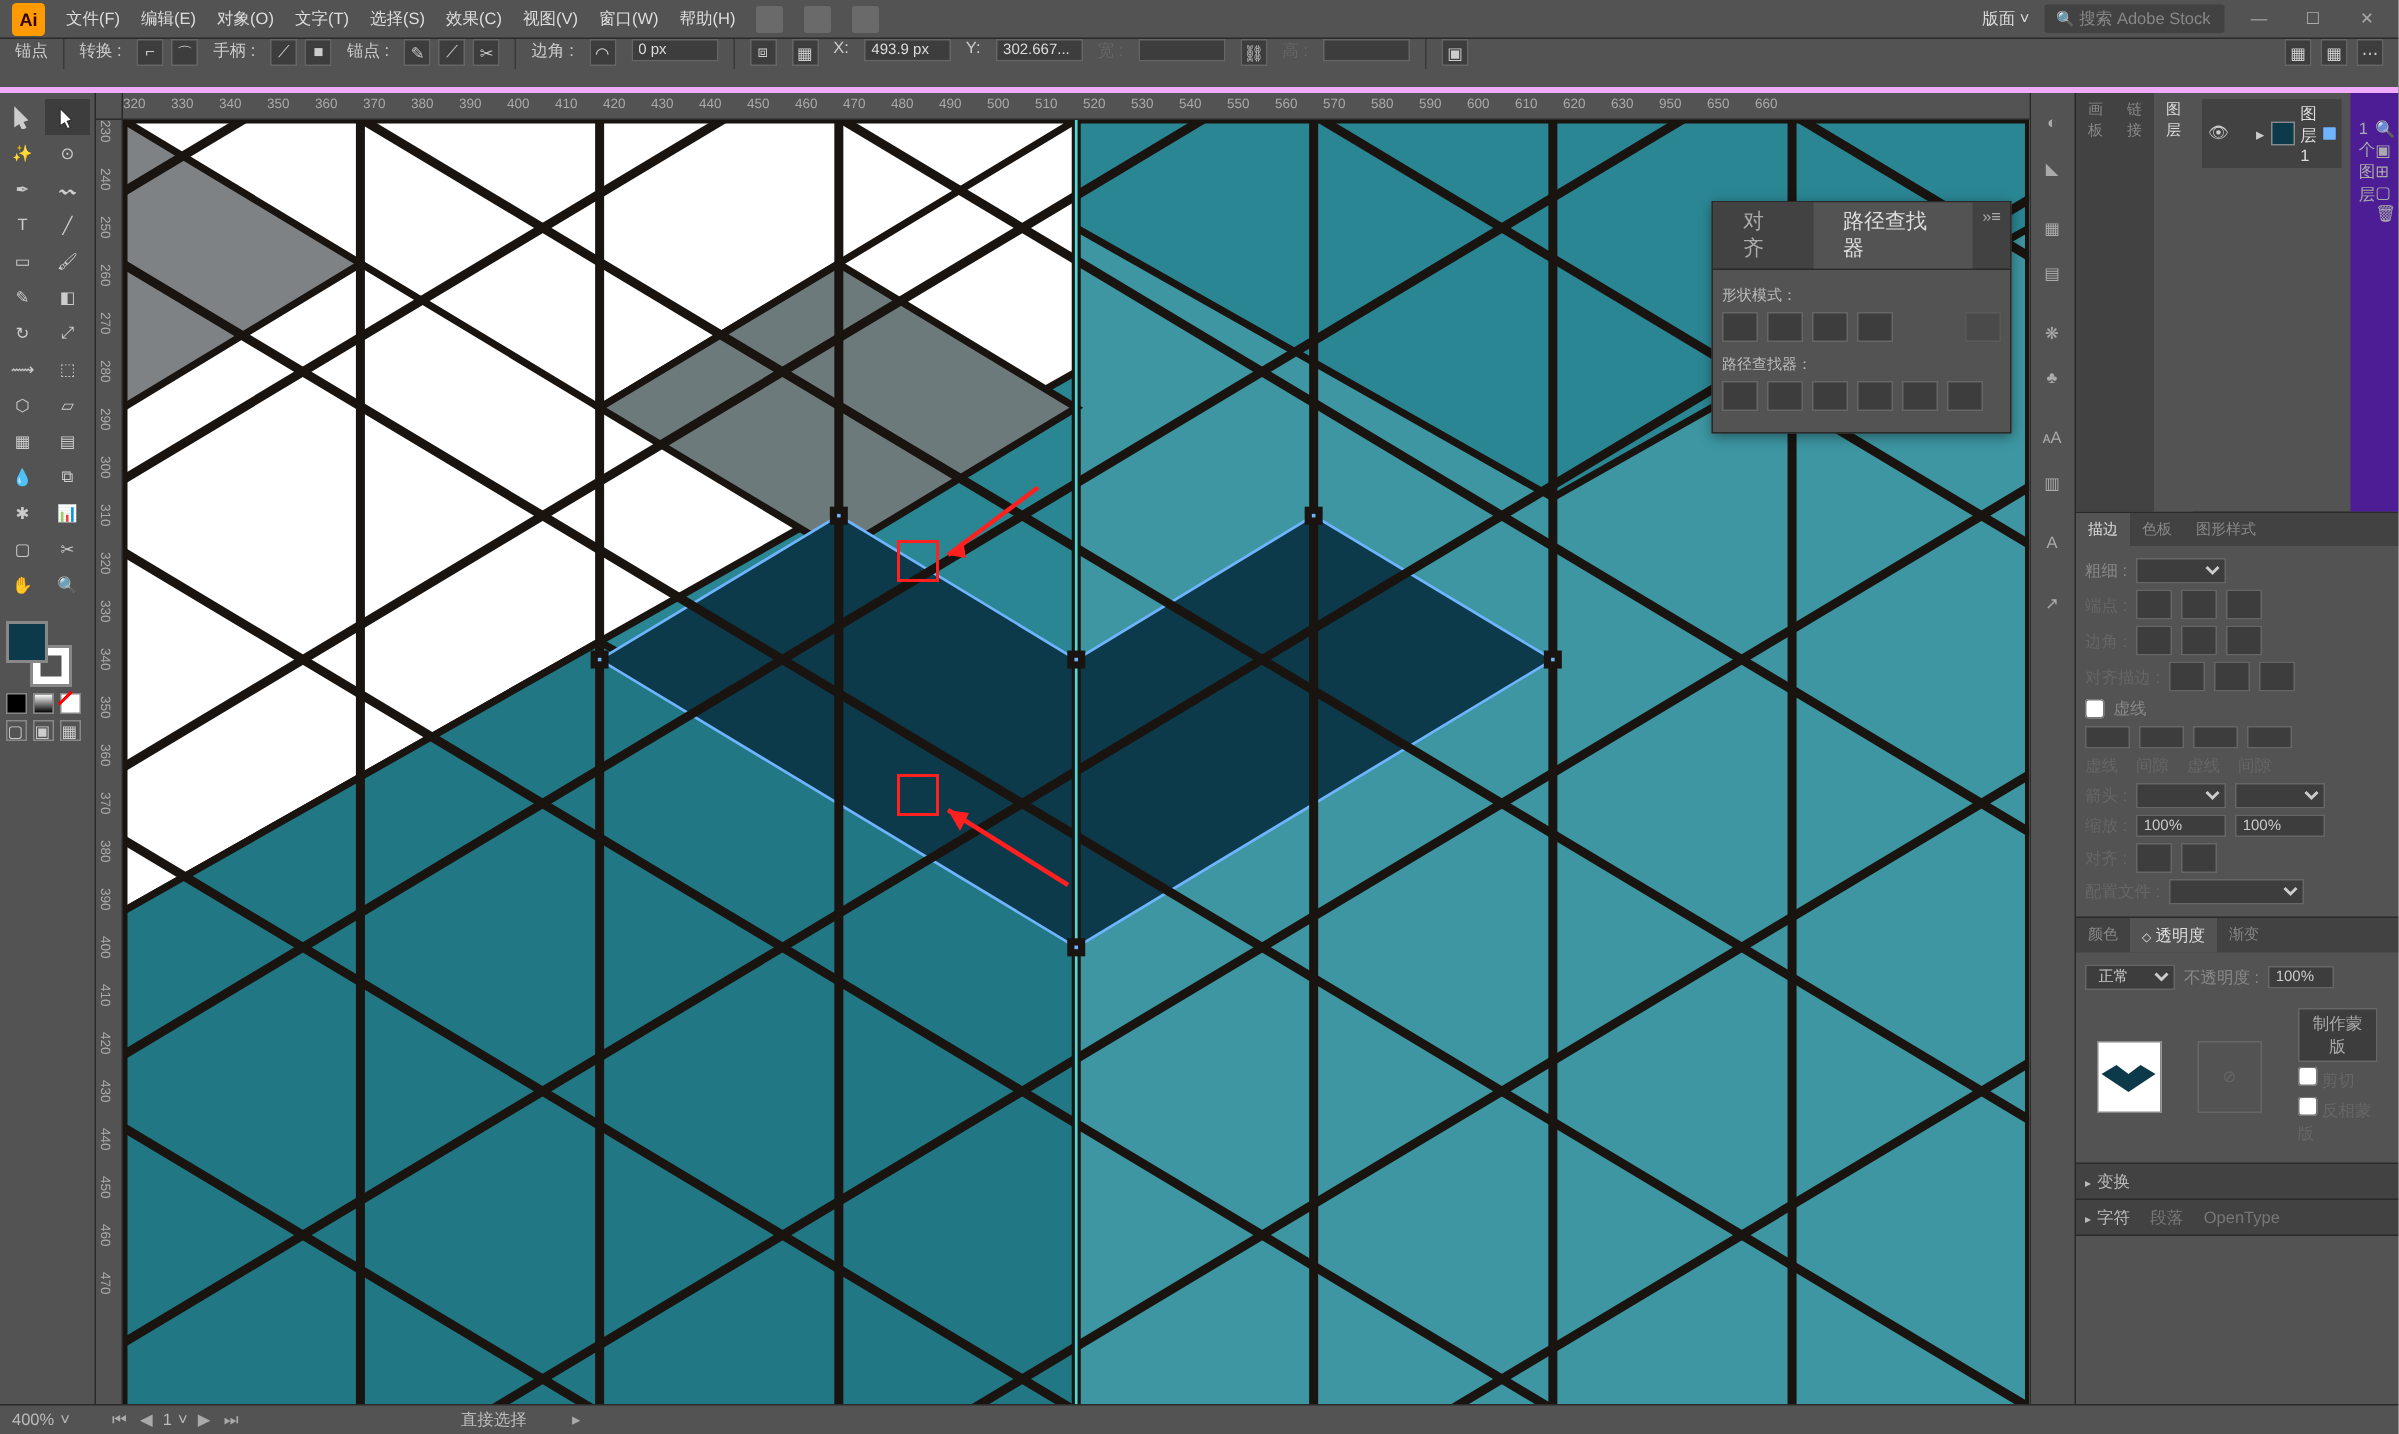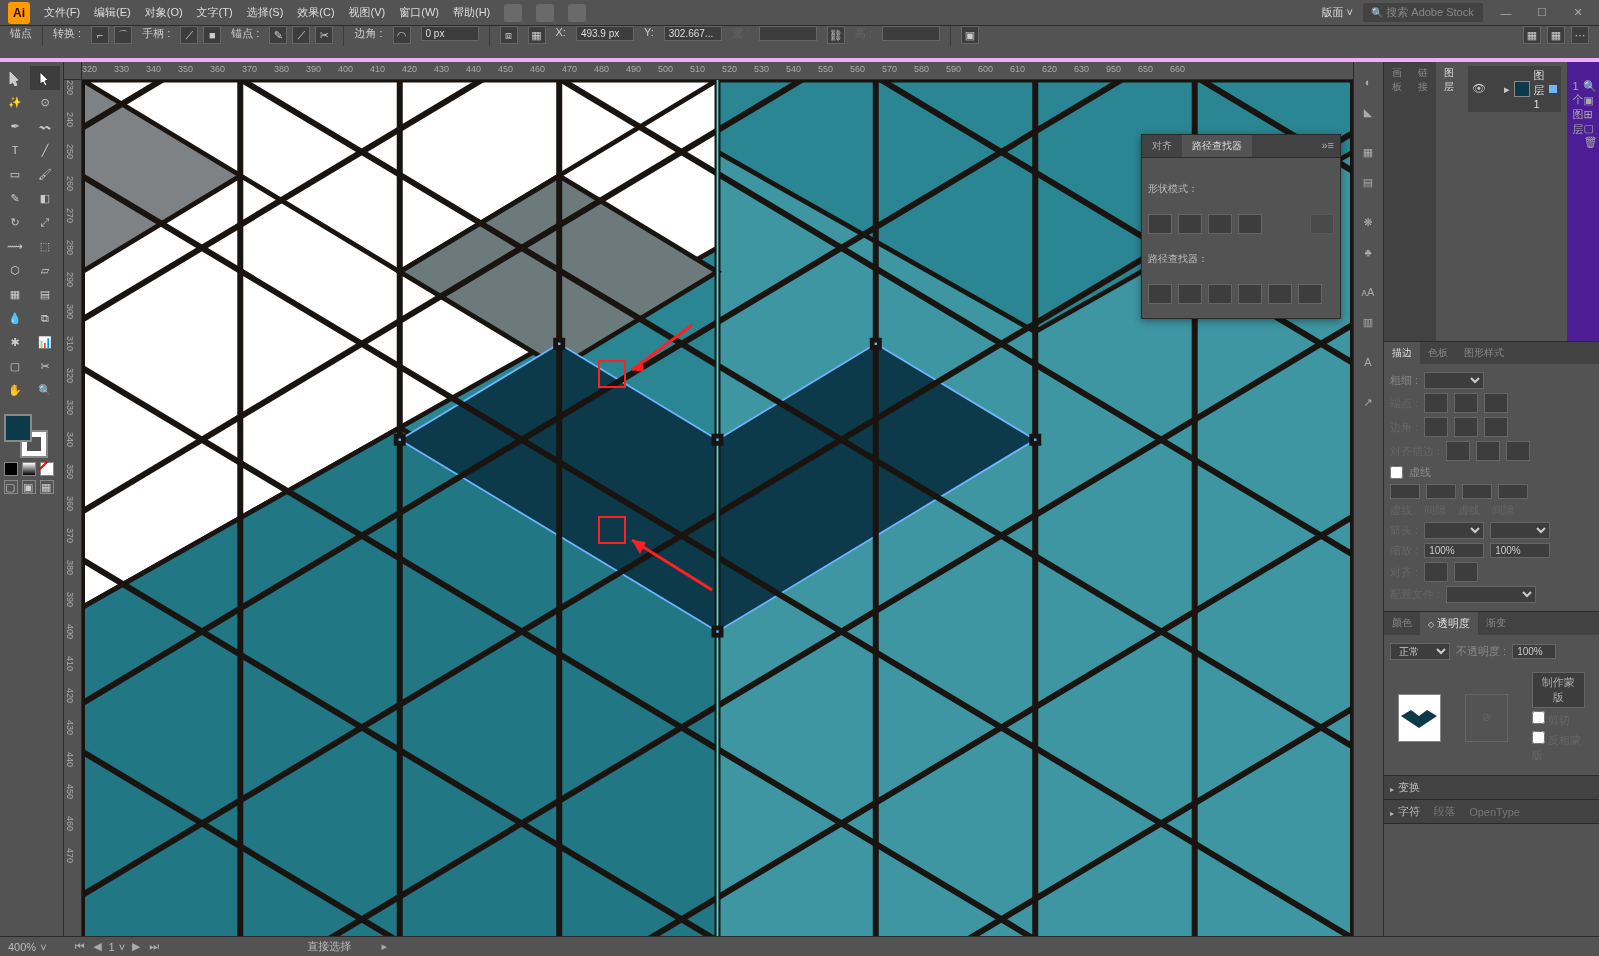--- a/index.html
+++ b/index.html
@@ -48,24 +48,24 @@
 .ruler-h { position: absolute; top: 0; left: 18px; right: 0; height: 18px; background: #535353; border-bottom: 1px solid #2a2a2a; overflow:hidden; }
 .ruler-v { position: absolute; top: 18px; left: 0; width: 18px; bottom: 0; background: #535353; border-right: 1px solid #2a2a2a; overflow:hidden; }
 .ruler-corner { position: absolute; top:0; left:0; width:18px; height:18px; background:#535353; border-right:1px solid #2a2a2a; border-bottom:1px solid #2a2a2a; }
 .ruler-tick { position: absolute; color: #aaa; font-size: 9px; }
 .canvas { position: absolute; top: 18px; left: 18px; right: 0; bottom: 0; background: #fff; overflow: hidden; }
 .tri-pattern { position: absolute; inset: 0; }
 
 
 .panel-float { position: absolute; top: 134px; right: 258px; width: 200px; background: #535353; border: 1px solid #2a2a2a; box-shadow: 0 2px 8px rgba(0,0,0,0.4); }
 .panel-tabs { display: flex; background: #424242; border-bottom: 1px solid #2a2a2a; }
-.ptab { padding: 4px 10px; color: #aaa; font-size: 10px; }
+.ptab { padding: 4px 20px; color: #aaa; font-size: 14px; }
 .ptab.active { background: #535353; color: #ddd; }
 .panel-body { padding: 6px; }
-.panel-section-label { color: #bbb; font-size: 10px; margin: 18px 0; }
+.panel-section-label { color: #bbb; font-size: 10px; margin: 4px 0; }
 .panel-btn-row { display: flex; gap: 6px; margin-bottom: 8px; }
 .panel-btn { width: 24px; height: 20px; background: #3d3d3d; border: 1px solid #666; }
 
 
 .side-icons { width: 30px; background: #535353; border-left: 1px solid #2a2a2a; display: flex; flex-direction: column; padding-top: 6px; gap: 2px; }
 .side-icon { width: 28px; height: 28px; display: flex; align-items: center; justify-content: center; color:#aaa; }
 .side-sep { height: 8px; }
 
 
 .right-panels { width: 216px; background: #535353; border-left: 1px solid #2a2a2a; display: flex; flex-direction: column; overflow: hidden; }

